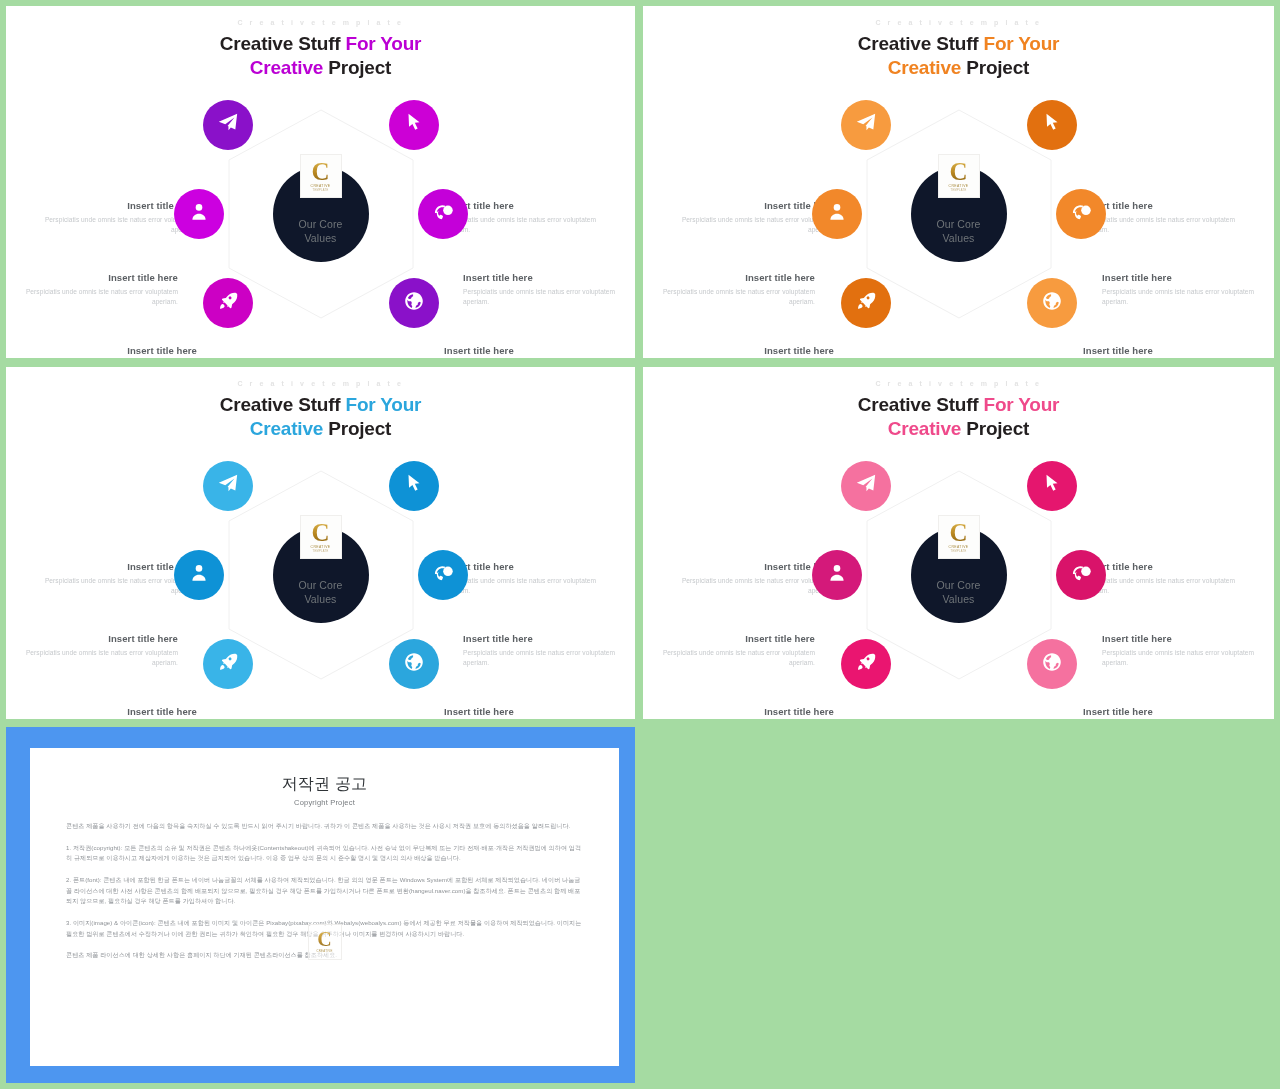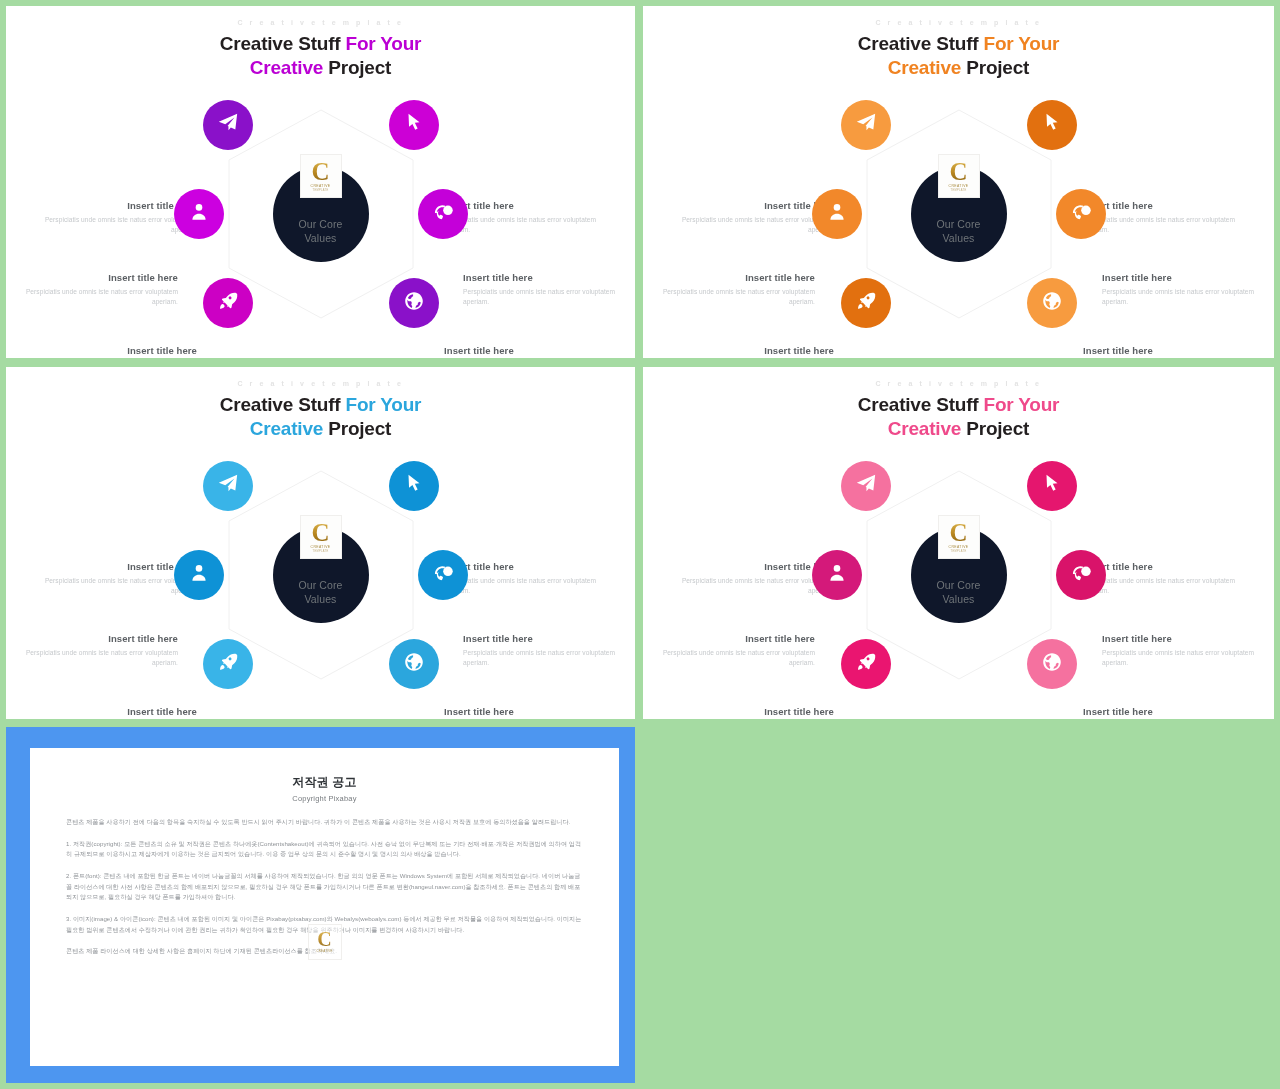--- a/index.html
+++ b/index.html
@@ -178,22 +178,22 @@
   }
   .doc {
     width: 100%; height: 100%;
     background: #ffffff;
     padding: 26px 36px 20px 36px;
     position: relative;
     overflow: hidden;
   }
   .doc-title {
     text-align: center;
-    font-size: 12px;
-    font-weight: 700;
+    font-size: 16px;
+    font-weight: 400;
     color: #2f3337;
     letter-spacing: 0.2px;
   }
   .doc-sub {
     text-align: center;
     font-size: 7.5px;
     color: #777b7f;
     margin-top: 3px;
     letter-spacing: 0.2px;
   }
@@ -531,21 +531,21 @@
                 <path d="M4.8 20.4c0-3.9 3.2-6.6 7.2-6.6s7.2 2.7 7.2 6.6z"></path>
               </svg></span>
           </div>
         </div>
       </div>
     </div>
 
   <div id="slide-5">
     <div class="doc">
       <div class="doc-title">저작권 공고</div>
-      <div class="doc-sub">Copyright Pixabay</div>
+      <div class="doc-sub">Copyright Project</div>
       <div class="doc-p">콘텐츠 제품을 사용하기 전에 다음의 항목을 숙지하실 수 있도록 반드시 읽어 주시기 바랍니다. 귀하가 이 콘텐츠 제품을 사용하는 것은 사용시 저작권 보호에 동의하셨음을 알려드립니다.</div>
       <div class="doc-p tight">1. 저작권(copyright): 모든 콘텐츠의 소유 및 저작권은 콘텐츠 하나에옷(Contentshakeout)에 귀속되어 있습니다. 사전 승낙 없이 무단복제 또는 기타 전재·배포·개작은 저작권법에 의하여 엄격히 규제되므로 이용하시고 제삼자에게 이용하는 것은 금지되어 있습니다. 이용 중 업무 상의 문의 시 준수할 명시 및 명시의 의사 배상을 받습니다.</div>
       <div class="doc-p tight">2. 폰트(font): 콘텐츠 내에 포함된 한글 폰트는 네이버 나눔글꼴의 서체를 사용하여 제작되었습니다. 한글 외의 영문 폰트는 Windows System에 포함된 서체로 제작되었습니다. 네이버 나눔글꼴 라이선스에 대한 사전 사항은 콘텐츠의 함께 배포되지 않으므로, 필요하실 경우 해당 폰트를 가입하시거나 다른 폰트로 변환(hangeul.naver.com)을 참조하세요. 폰트는 콘텐츠의 함께 배포되지 않으므로, 필요하실 경우 해당 폰트를 가입하셔야 합니다.</div>
       <div class="doc-p tight">3. 이미지(image) &amp; 아이콘(icon): 콘텐츠 내에 포함된 이미지 및 아이콘은 Pixabay(pixabay.com)와 Webalys(weboalys.com) 등에서 제공한 무료 저작물을 이용하여 제작되었습니다. 이미지는 필요한 범위로 콘텐츠에서 수정하거나 이에 관한 권리는 귀하가 확인하여 필요한 경우 해당을 위주하거나 이미지를 변경하여 사용하시기 바랍니다.</div>
       <div class="doc-p tight">콘텐츠 제품 라이선스에 대한 상세한 사항은 홈페이지 하단에 기재된 콘텐츠라이선스를 참조하세요.</div>
       <div class="doc-watermark">
         <span class="c">C</span>
         <span class="sub">CREATIVE</span>
       </div>
     </div>

